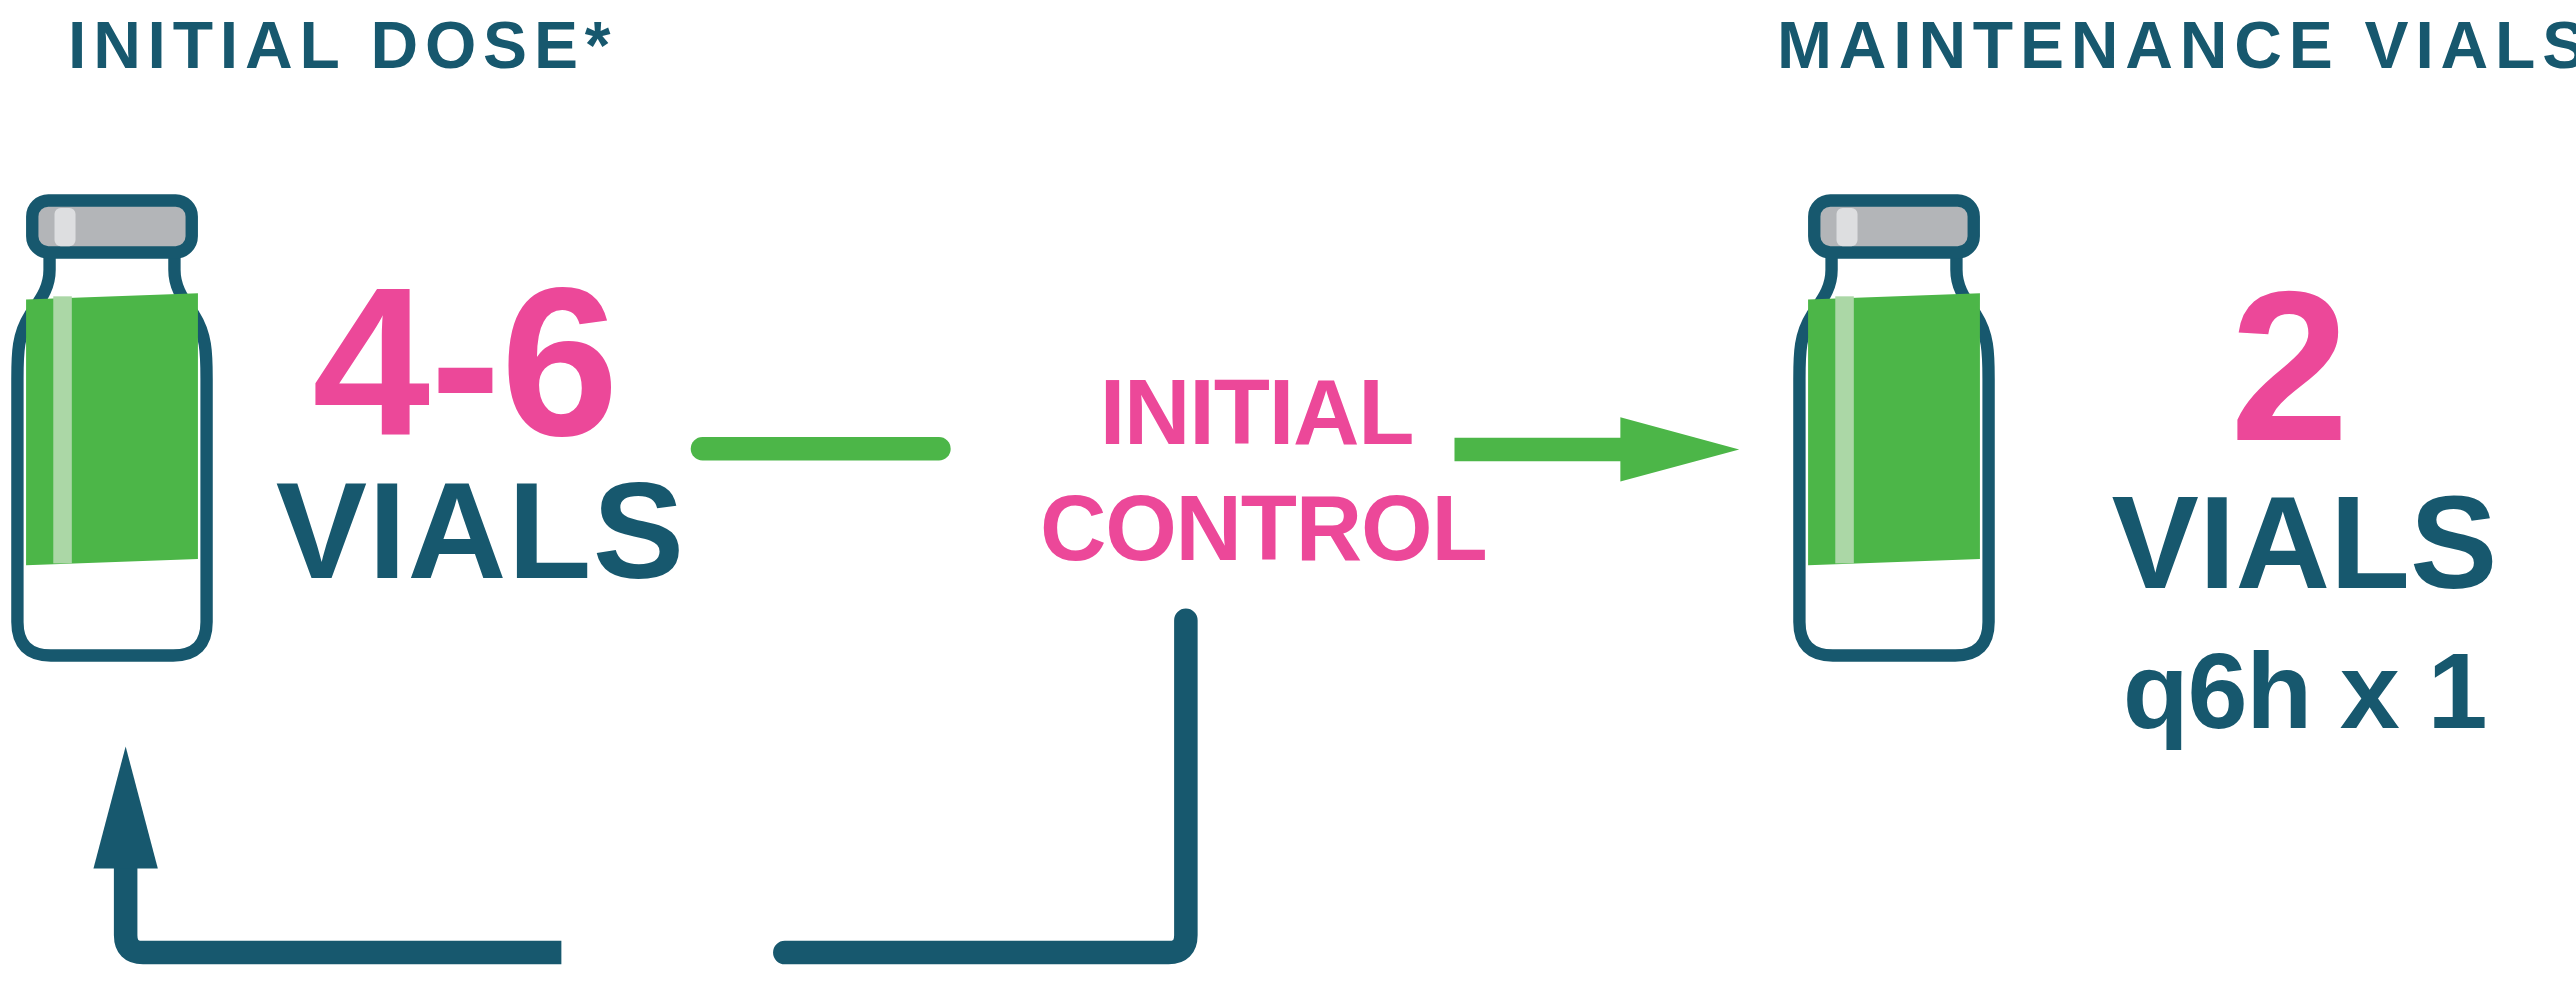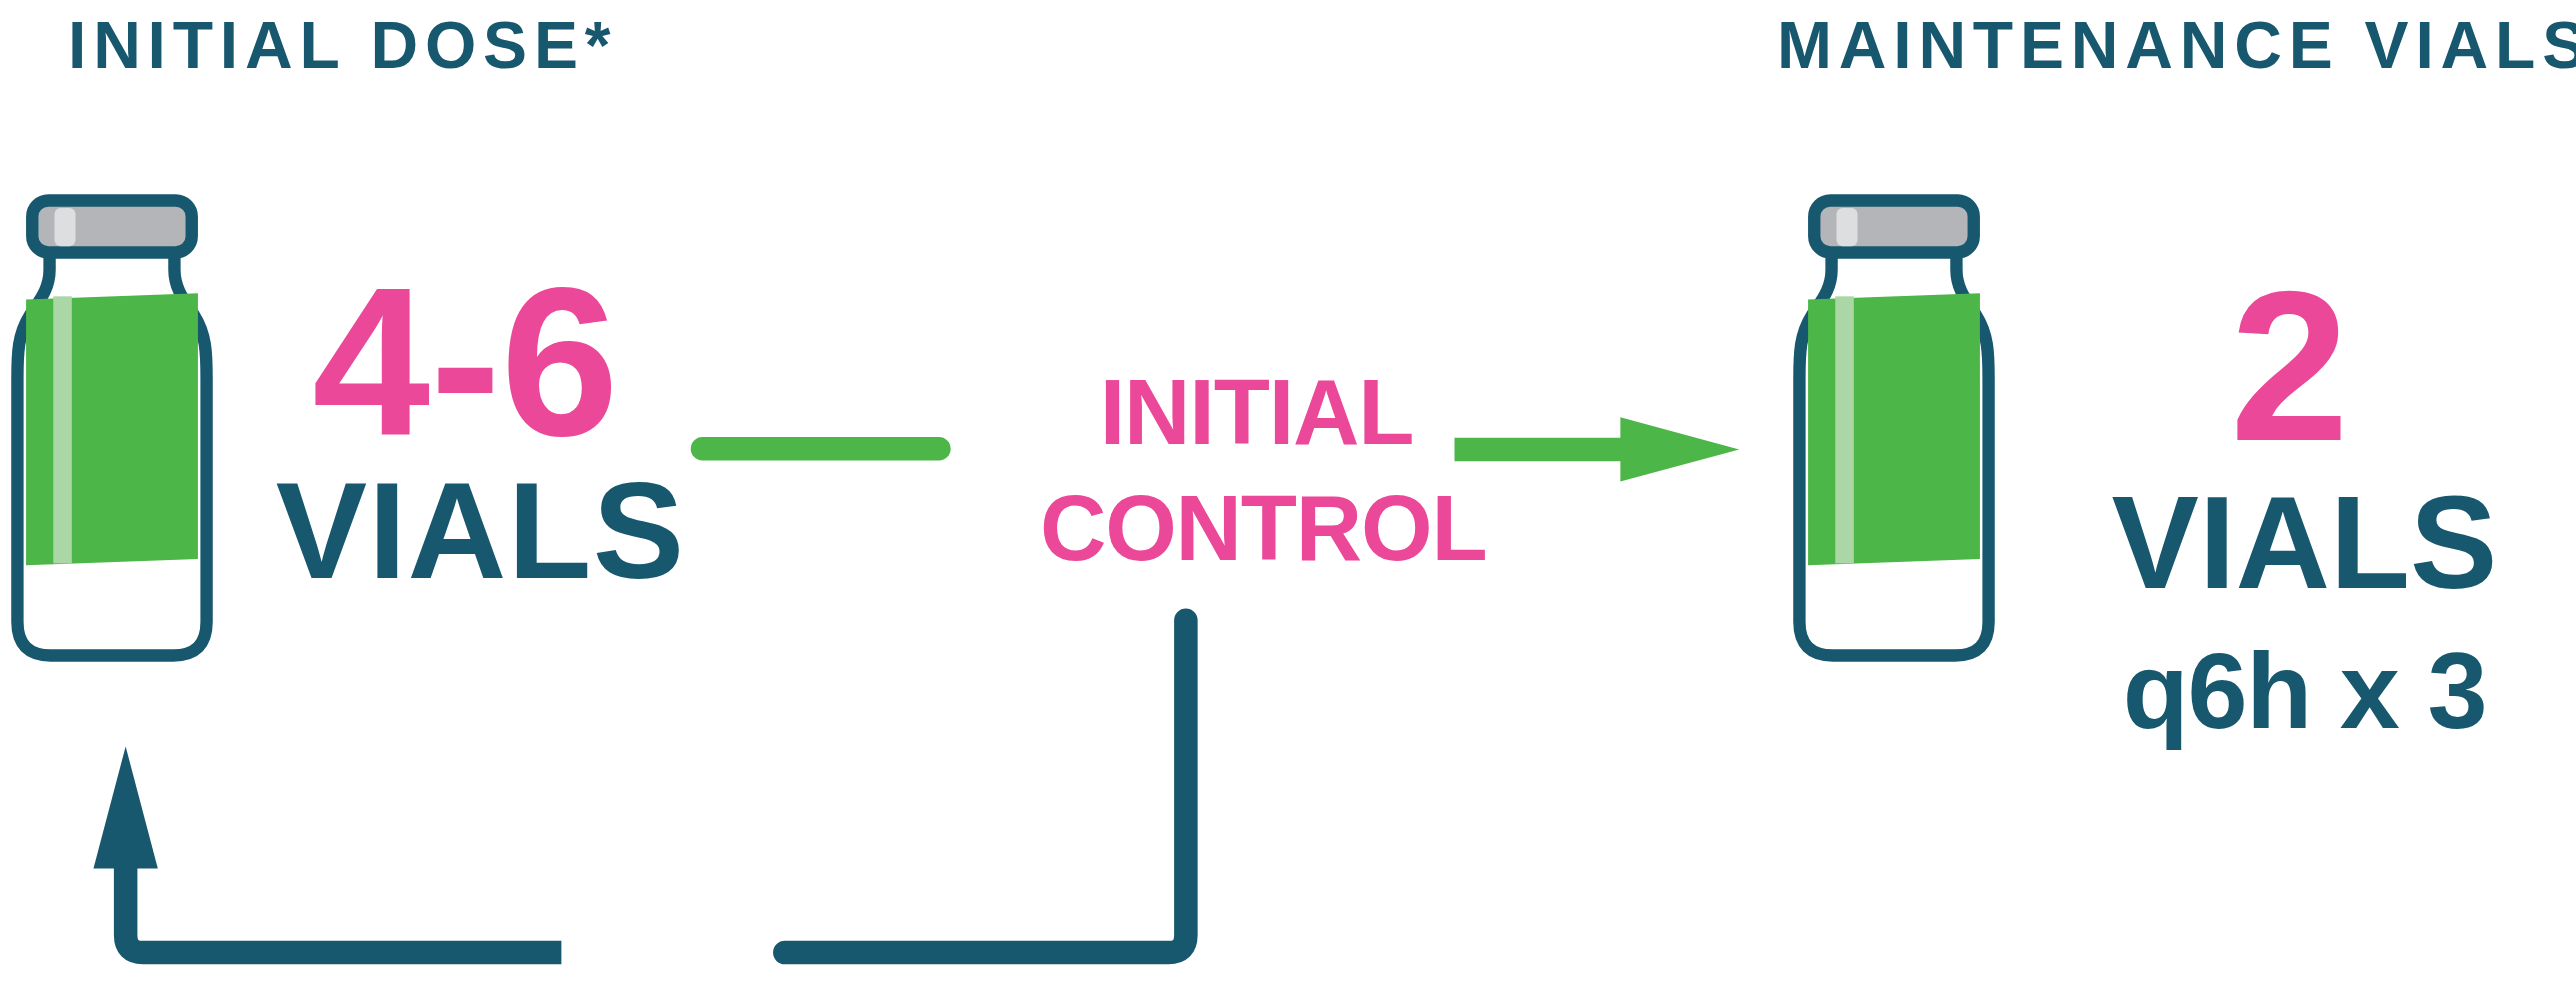--- a/index.html
+++ b/index.html
@@ -87,16 +87,16 @@
   <div id="control-label" class="abs center green">
     <div>INITIAL</div>
     <div>CONTROL</div>
   </div>
 
 
   <div id="amount-right" class="abs txt center green">2</div>
 
   <div id="unit-right" class="abs txt center teal">VIALS</div>
 
-  <div id="schedule" class="abs txt center teal">q6h x 3</div>
+  <div id="schedule" class="abs txt center teal">q6h x 1</div>
 
 </div>
 
 
 </body></html>

